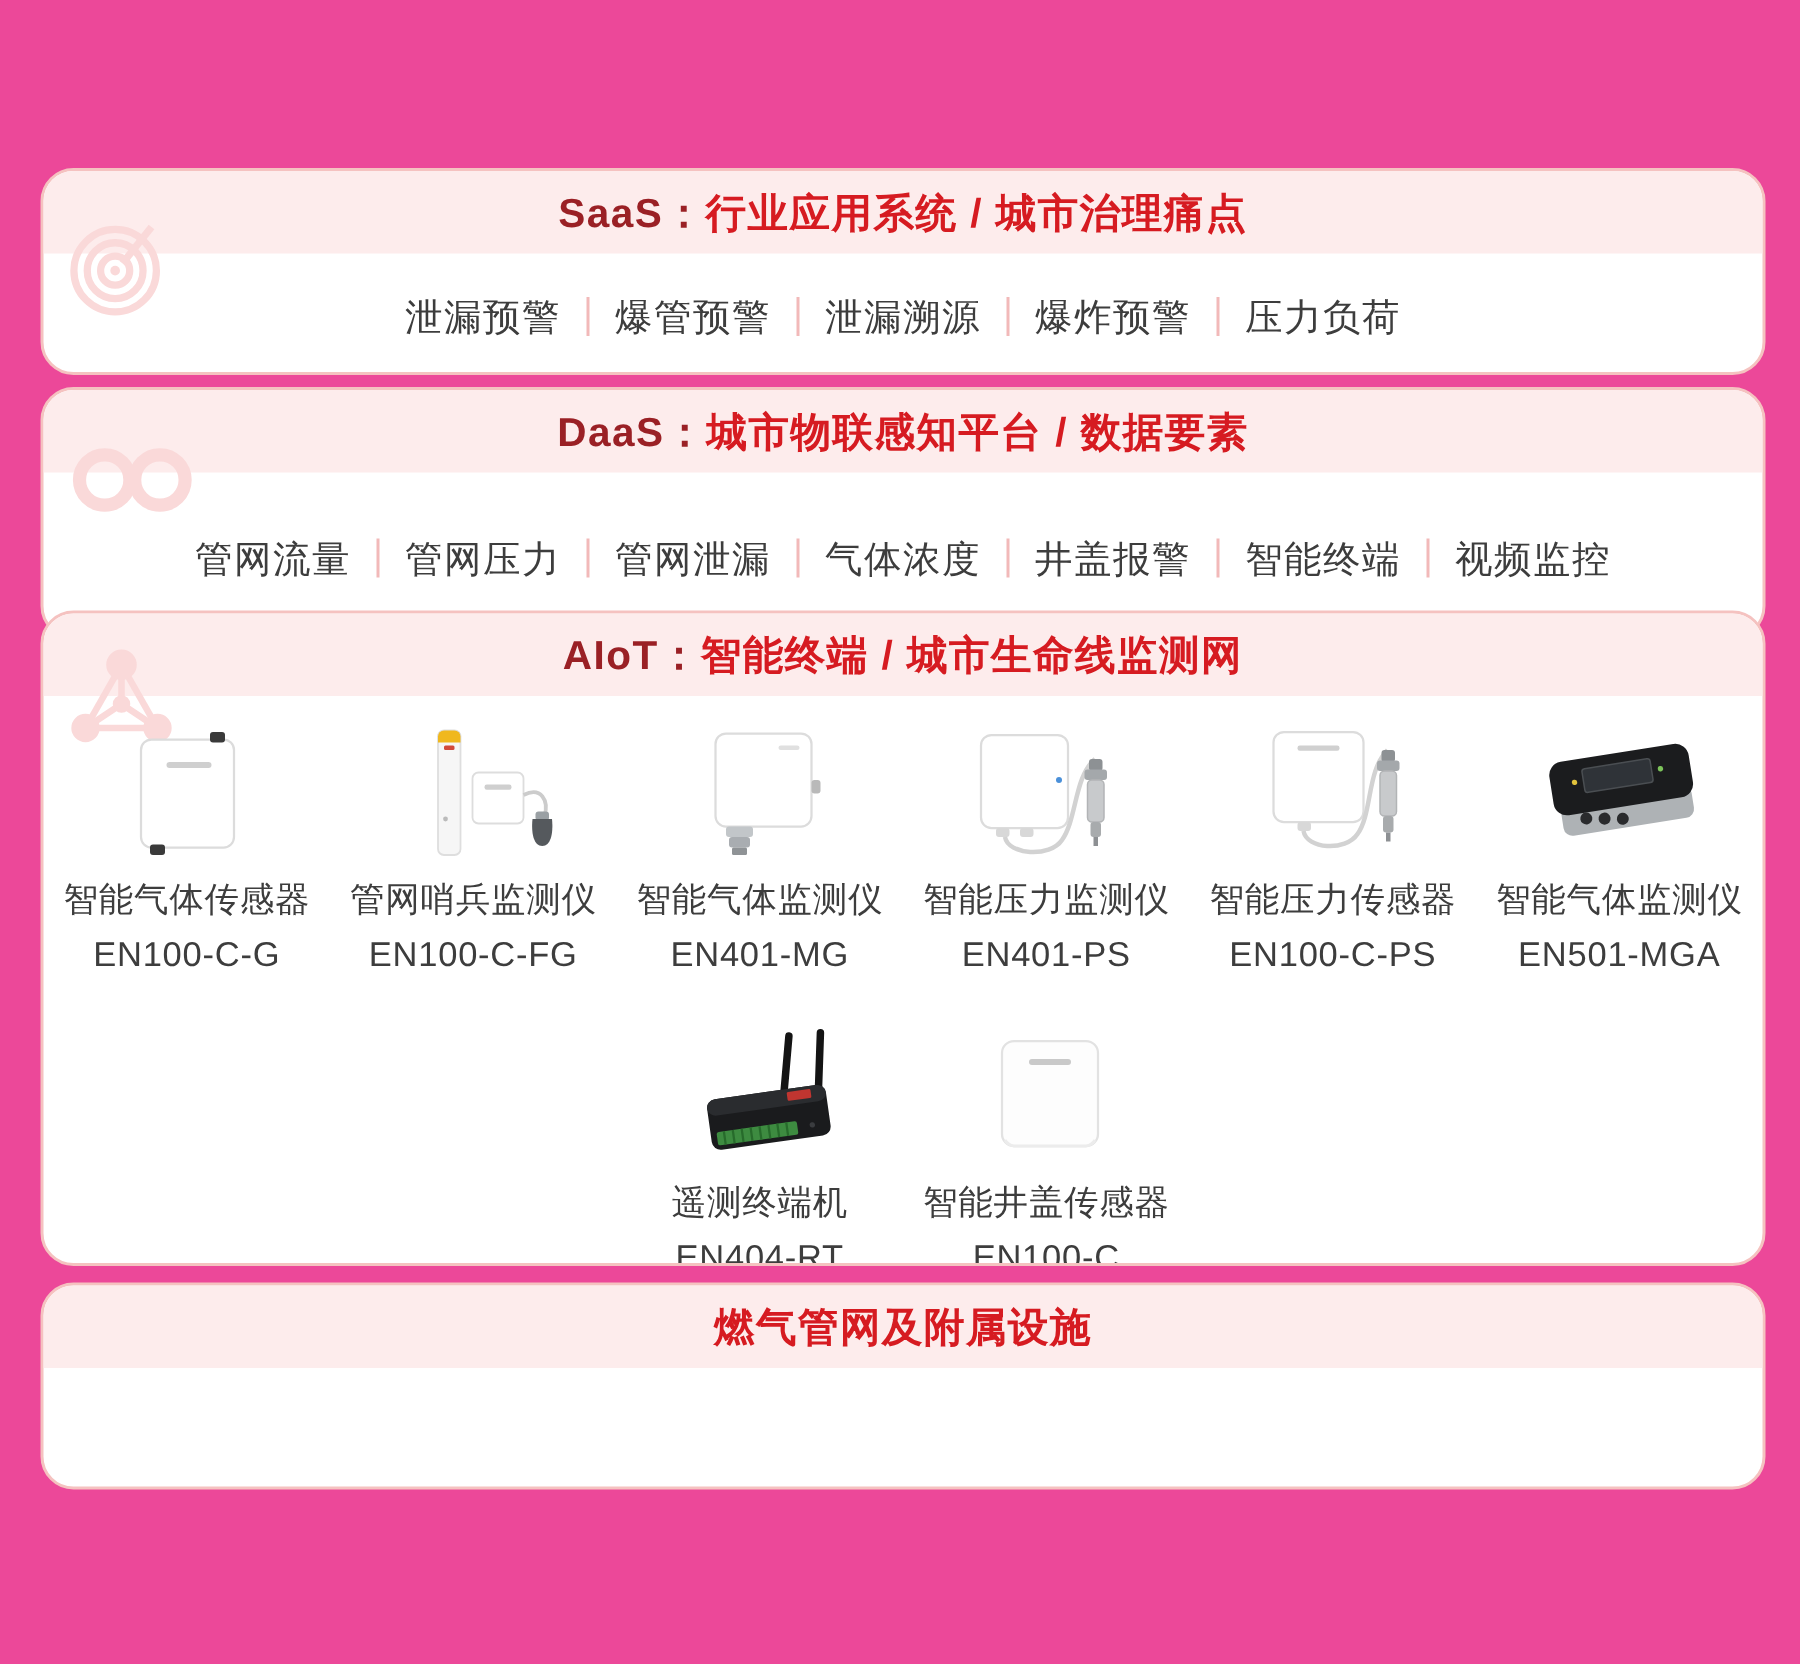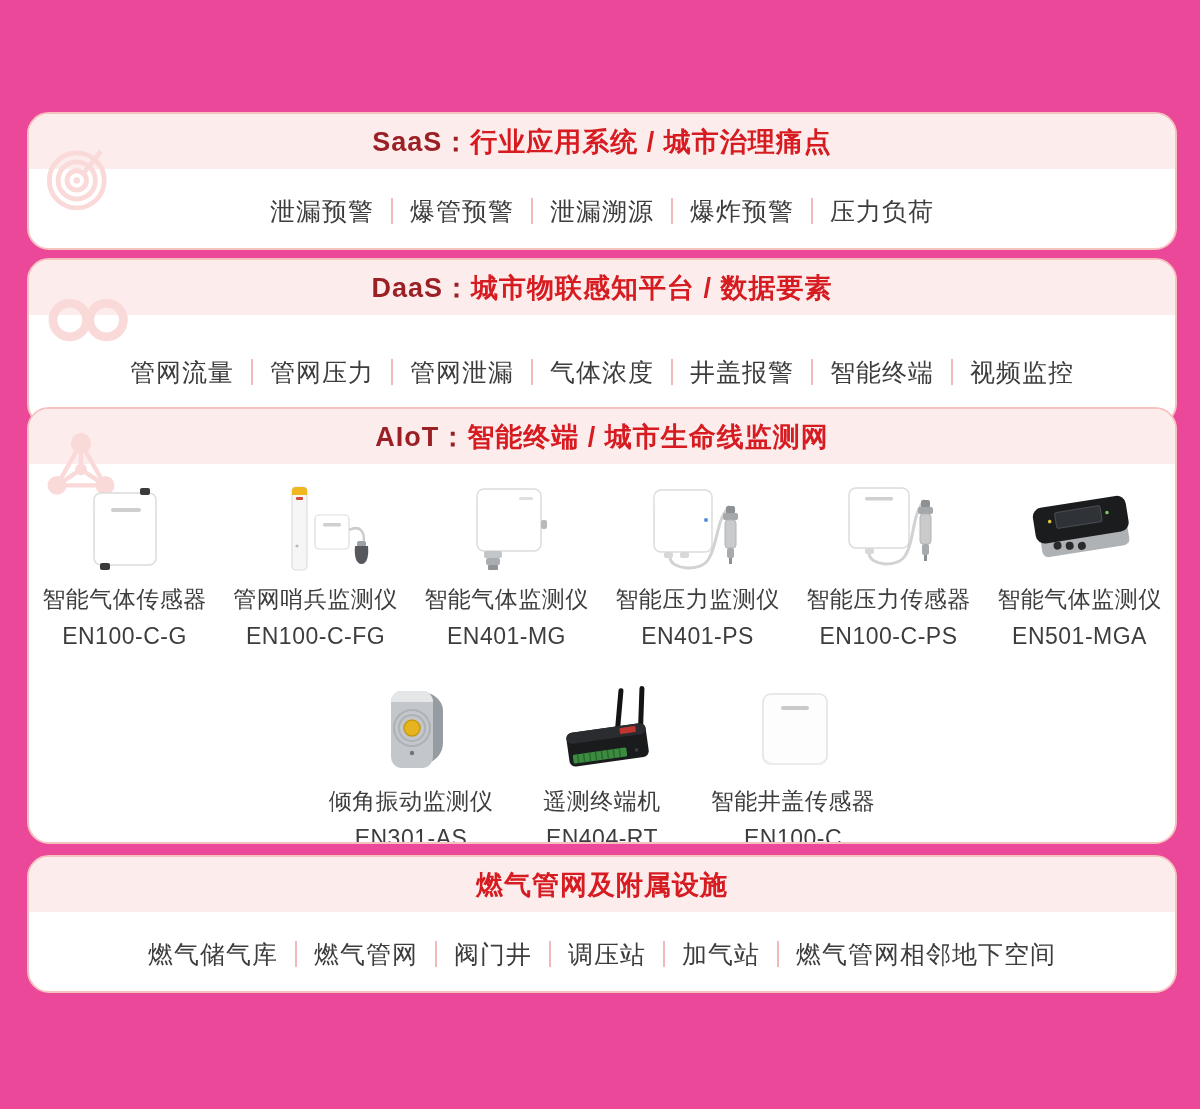--- a/index.html
+++ b/index.html
@@ -211,37 +211,20 @@
             </svg>
           </div>
           <div class="name">智能气体监测仪</div>
           <div class="model">EN501-MGA</div>
         </div>
 
       </div>
 
       <div class="prod-row row2">
 
-        <div class="prod">
-          <div class="img">
-            <svg width="160" height="90" viewBox="0 0 160 90">
-              <path d="M100 8 c8 4 12 10 12 17 v32 c0 10 -7 17 -14 20 l-6 3 v-74 z" fill="#969ca1"></path>
-              <rect x="60" y="5" width="42" height="77" rx="11" fill="#c3c7cb"></rect>
-              <path d="M60 16 a11 11 0 0 1 11 -11 h20 a11 11 0 0 1 11 11 z" fill="#e4e6e8"></path>
-              <g stroke="#adb2b6" stroke-width="2" fill="none">
-                <circle cx="81" cy="42" r="18"></circle>
-                <circle cx="81" cy="42" r="13"></circle>
-              </g>
-              <circle cx="81" cy="42" r="8" fill="#e6b41f" stroke="#c79a12" stroke-width="1.5"></circle>
-              <circle cx="81" cy="67" r="2.2" fill="#6f7478"></circle>
-            </svg>
-          </div>
-          <div class="name">倾角振动监测仪</div>
-          <div class="model">EN301-AS</div>
-        </div>
 
         <div class="prod">
           <div class="img">
             <svg width="160" height="90" viewBox="0 0 160 90">
               <rect x="93" y="2" width="5" height="42" rx="2.5" fill="#141414" transform="rotate(5 95 44)"></rect>
               <rect x="116" y="0" width="5" height="44" rx="2.5" fill="#141414" transform="rotate(2 118 44)"></rect>
               <g transform="rotate(-8 85 62)">
                 <rect x="46" y="42" width="80" height="34" rx="6" fill="#1a1b1d"></rect>
                 <rect x="46" y="42" width="80" height="11" rx="6" fill="#2a2c2f"></rect>
                 <rect x="100" y="44" width="16" height="6" rx="1" fill="#c03530"></rect>
@@ -277,23 +260,15 @@
         </div>
 
       </div>
     </div>
   </section>
 
   <section class="card" style="top:855px;height:138px;">
     <div class="band">
       <div class="title"><span class="t-rest">燃气管网及附属设施</span></div>
     </div>
-    <div class="body-area pills">
-      <span>燃气储气库</span>
-      <span>燃气管网</span>
-      <span>阀门井</span>
-      <span>调压站</span>
-      <span>加气站</span>
-      <span>燃气管网相邻地下空间</span>
-    </div>
   </section>
 
 </div>
 
 </body></html>

